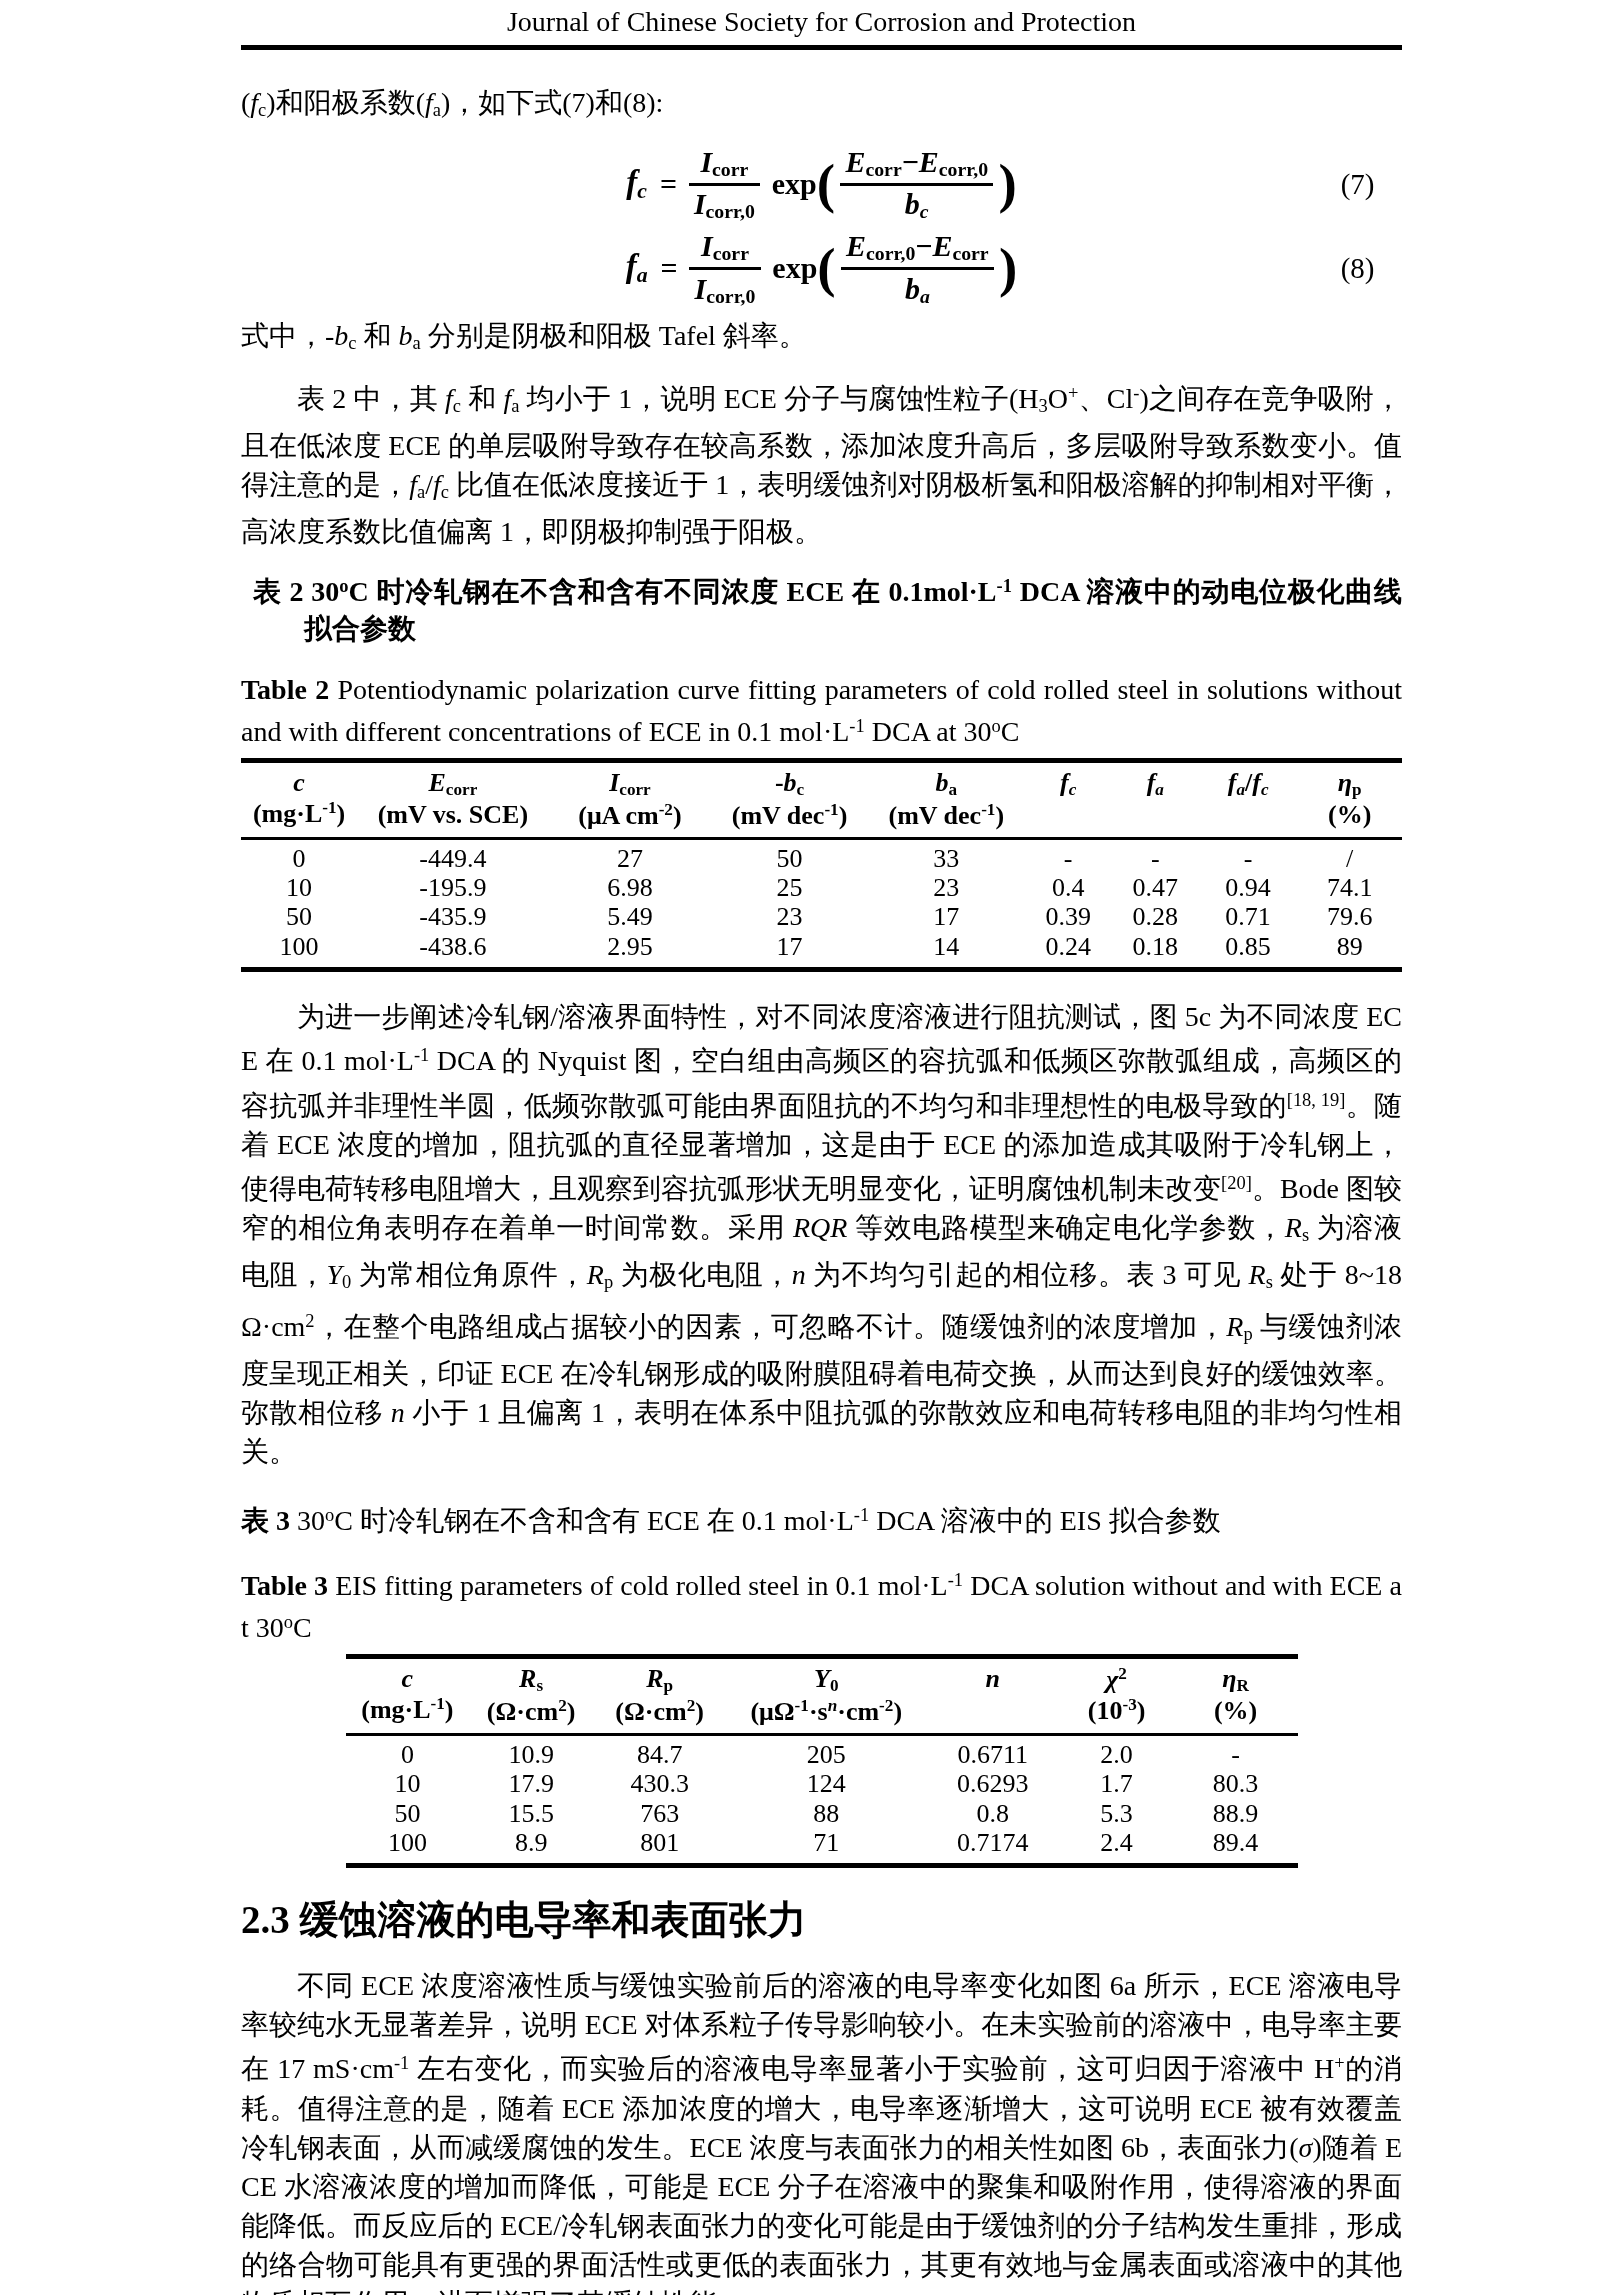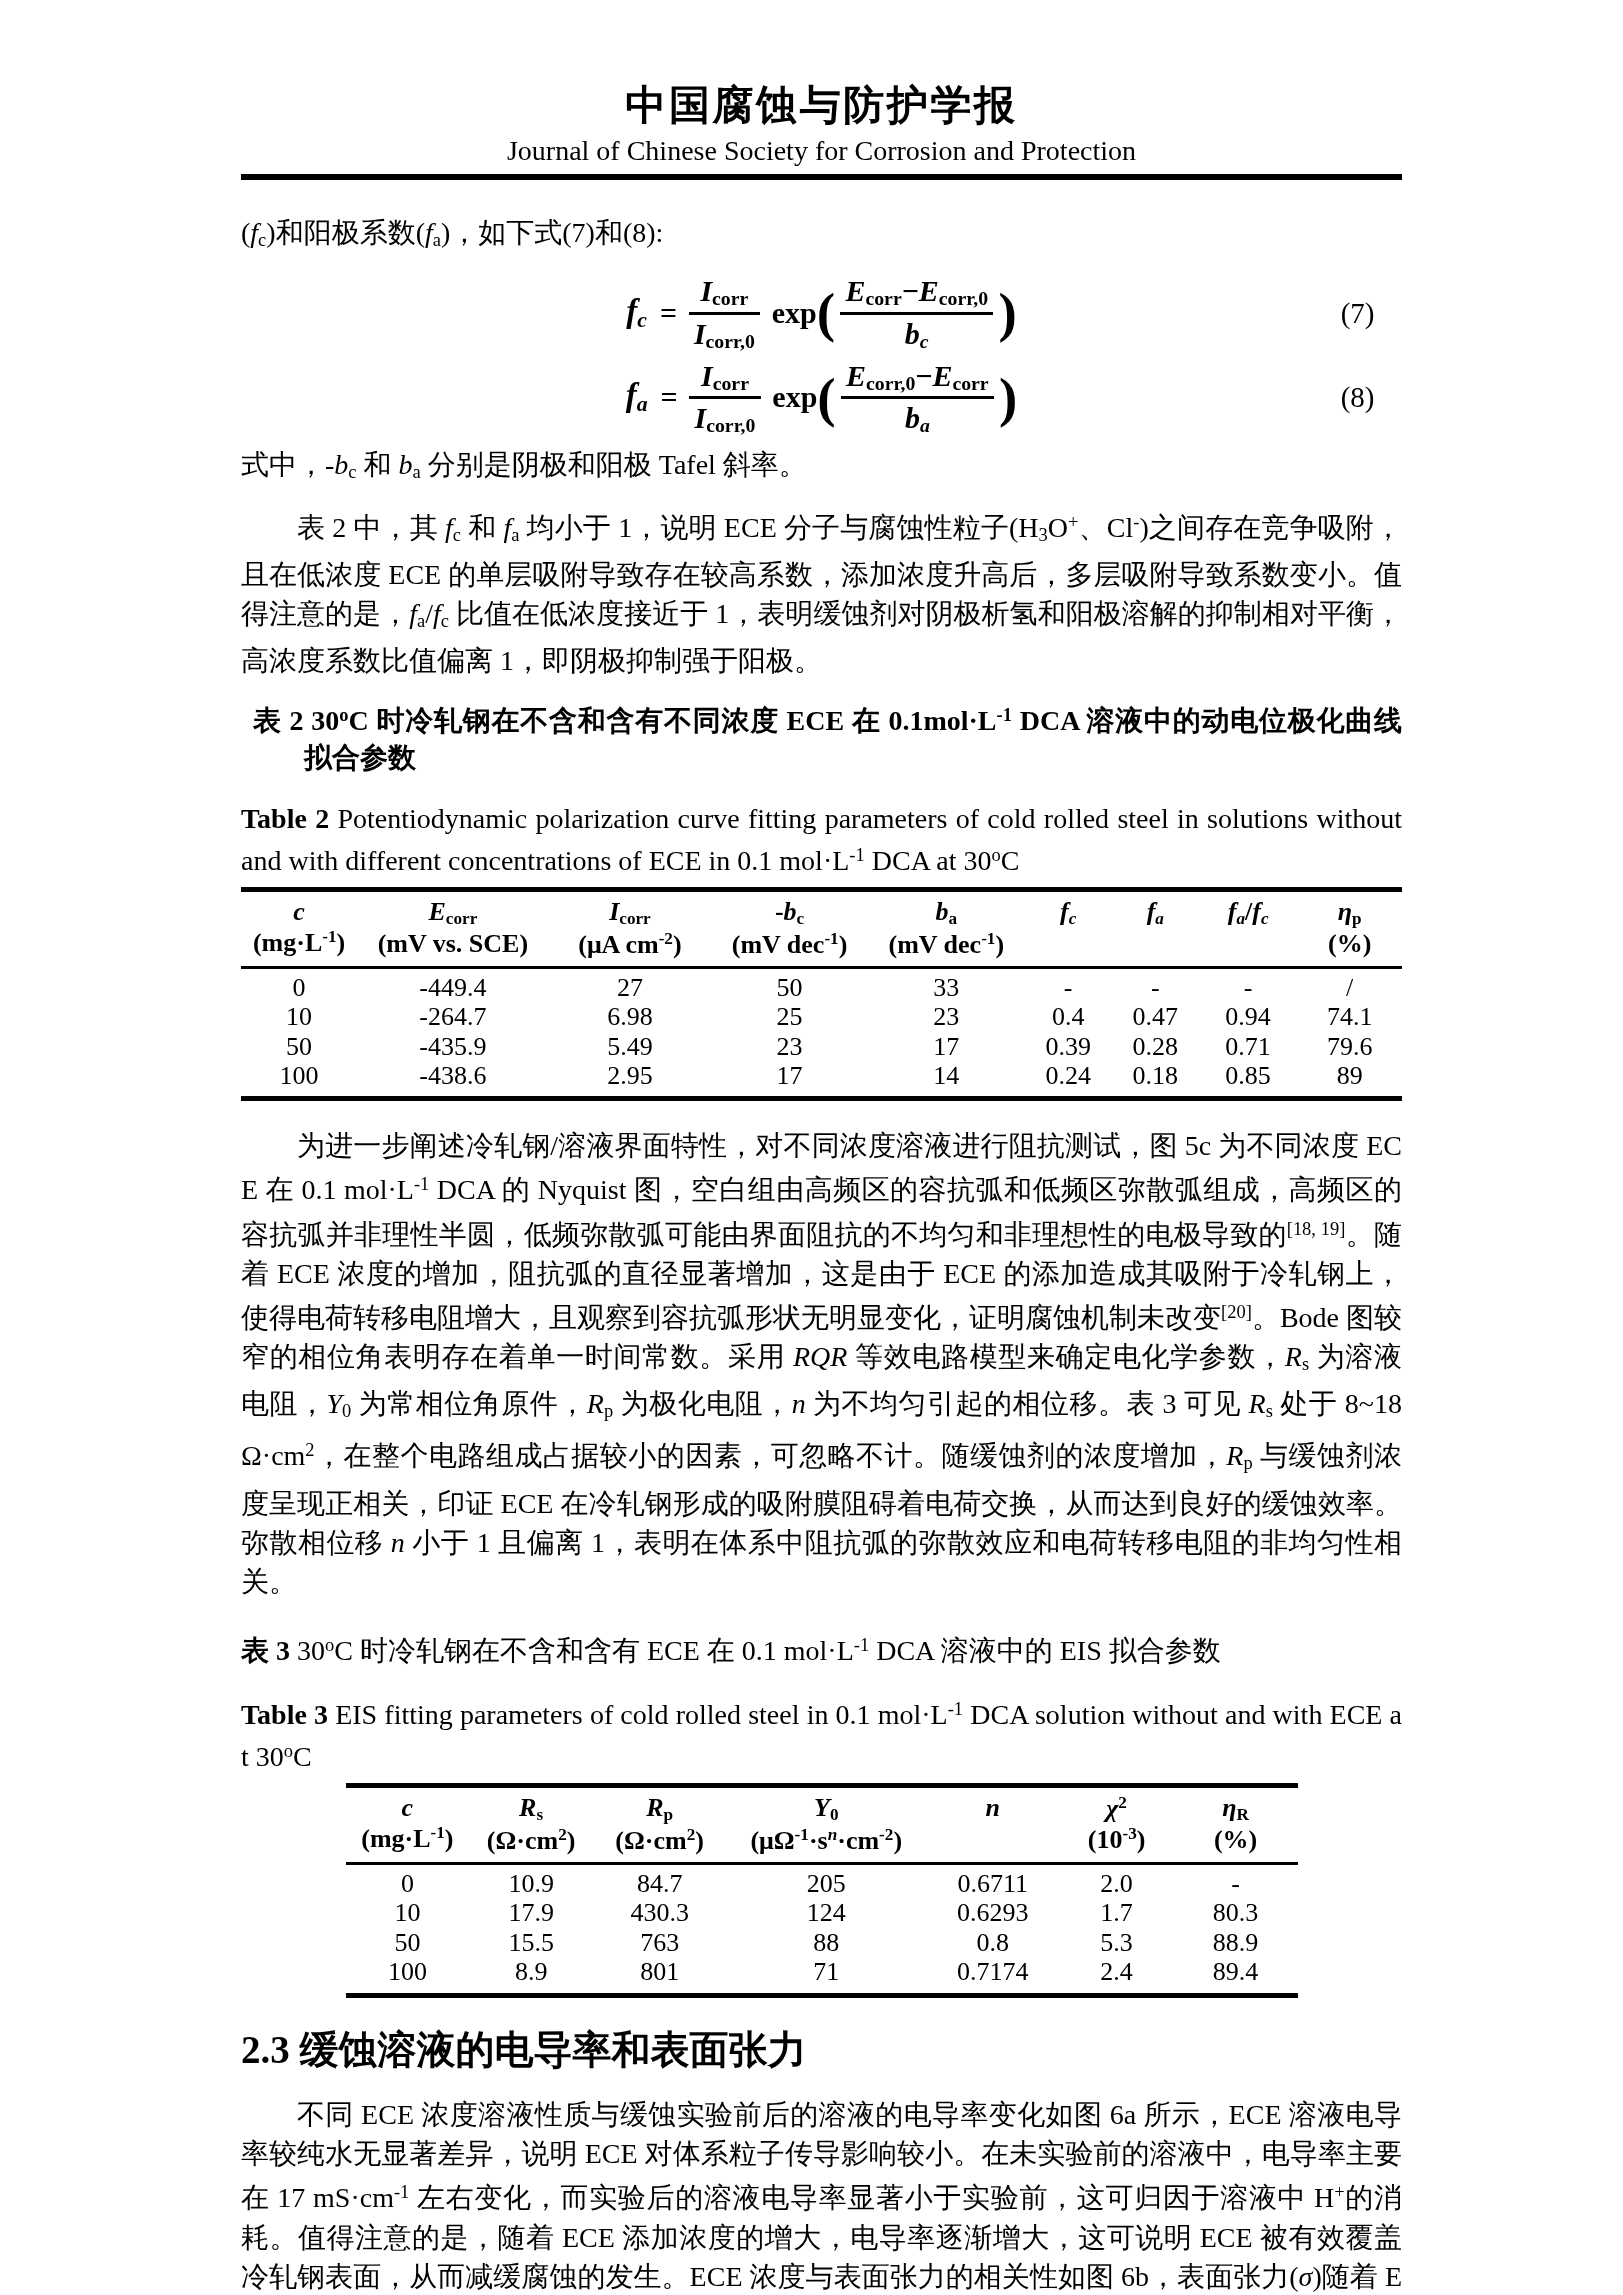--- a/index.html
+++ b/index.html
@@ -123,21 +123,20 @@
     font-weight:bold;
     line-height:1.2;
   }
 </style>
 </head>
 <body>
 
 <div class="page">
   <div class="content">
 
-    <div class="j-title-zh">中国腐蚀与防护学报</div>
     <div class="j-title-en">Journal of Chinese Society for Corrosion and Protection</div>
     <div class="header-rule"></div>
 
     <div class="line intro-line"><span>(</span><span style="font-style: italic;">f</span><span class="sub">c</span><span>)和阳极系数(</span><span style="font-style: italic;">f</span><span class="sub">a</span><span>)，如下式(7)和(8):</span></div>
 
     <div class="eq-block">
 
       <div class="eq-line">
         <span class="eq-body">
           <span class="eq-lhs"><span style="font-style: italic; font-weight: bold;">f</span><span class="sub" style="font-style: italic; font-weight: bold;">c</span></span>
@@ -244,21 +243,21 @@
             <td>27</td>
             <td>50</td>
             <td>33</td>
             <td>-</td>
             <td>-</td>
             <td>-</td>
             <td>/</td>
           </tr>
           <tr>
             <td>10</td>
-            <td>-264.7</td>
+            <td>-195.9</td>
             <td>6.98</td>
             <td>25</td>
             <td>23</td>
             <td>0.4</td>
             <td>0.47</td>
             <td>0.94</td>
             <td>74.1</td>
           </tr>
           <tr>
             <td>50</td>

